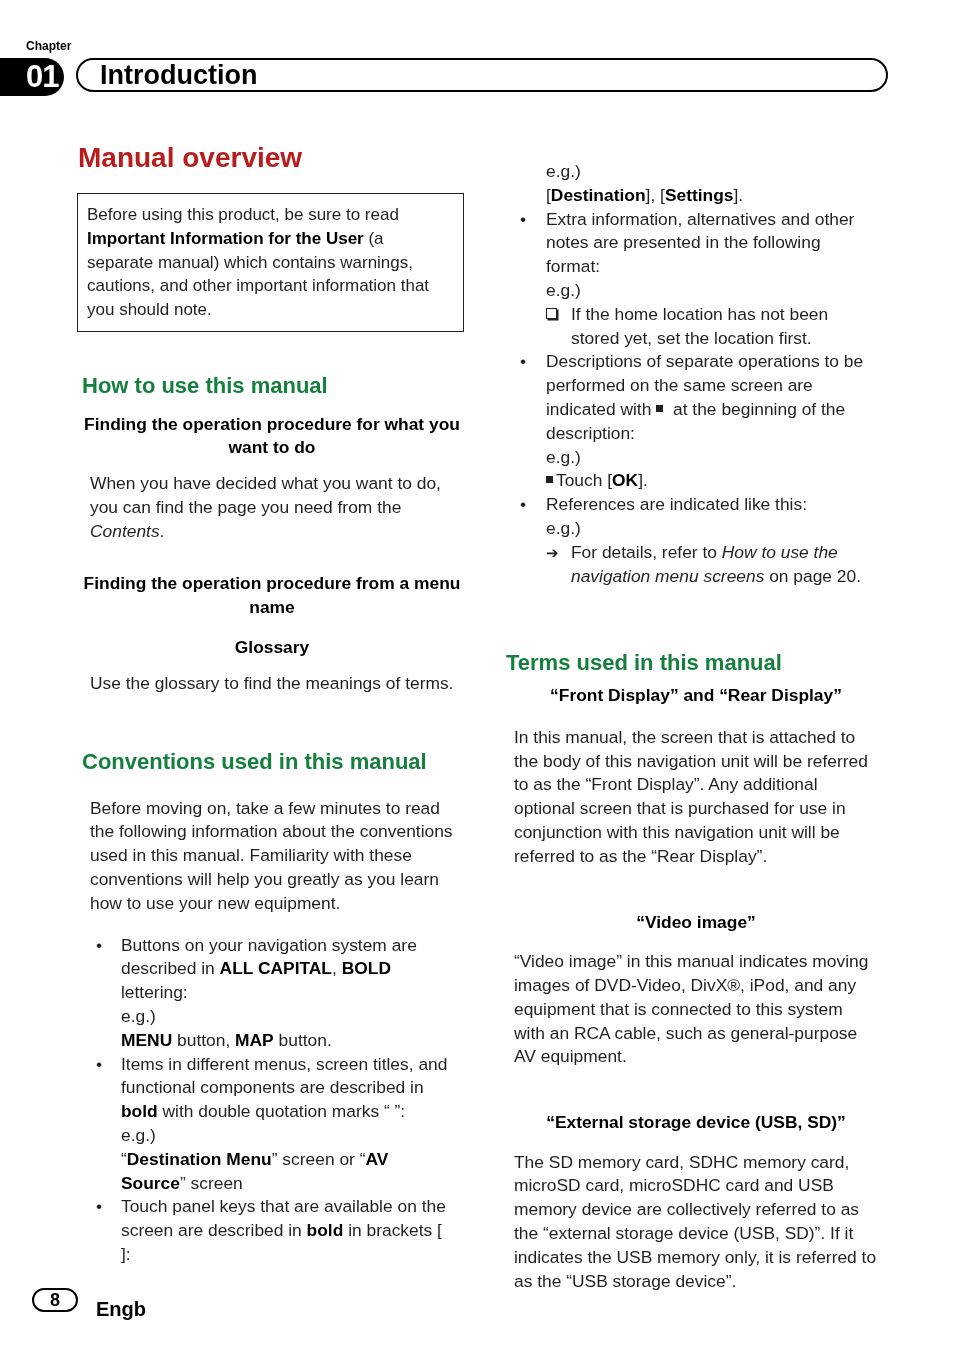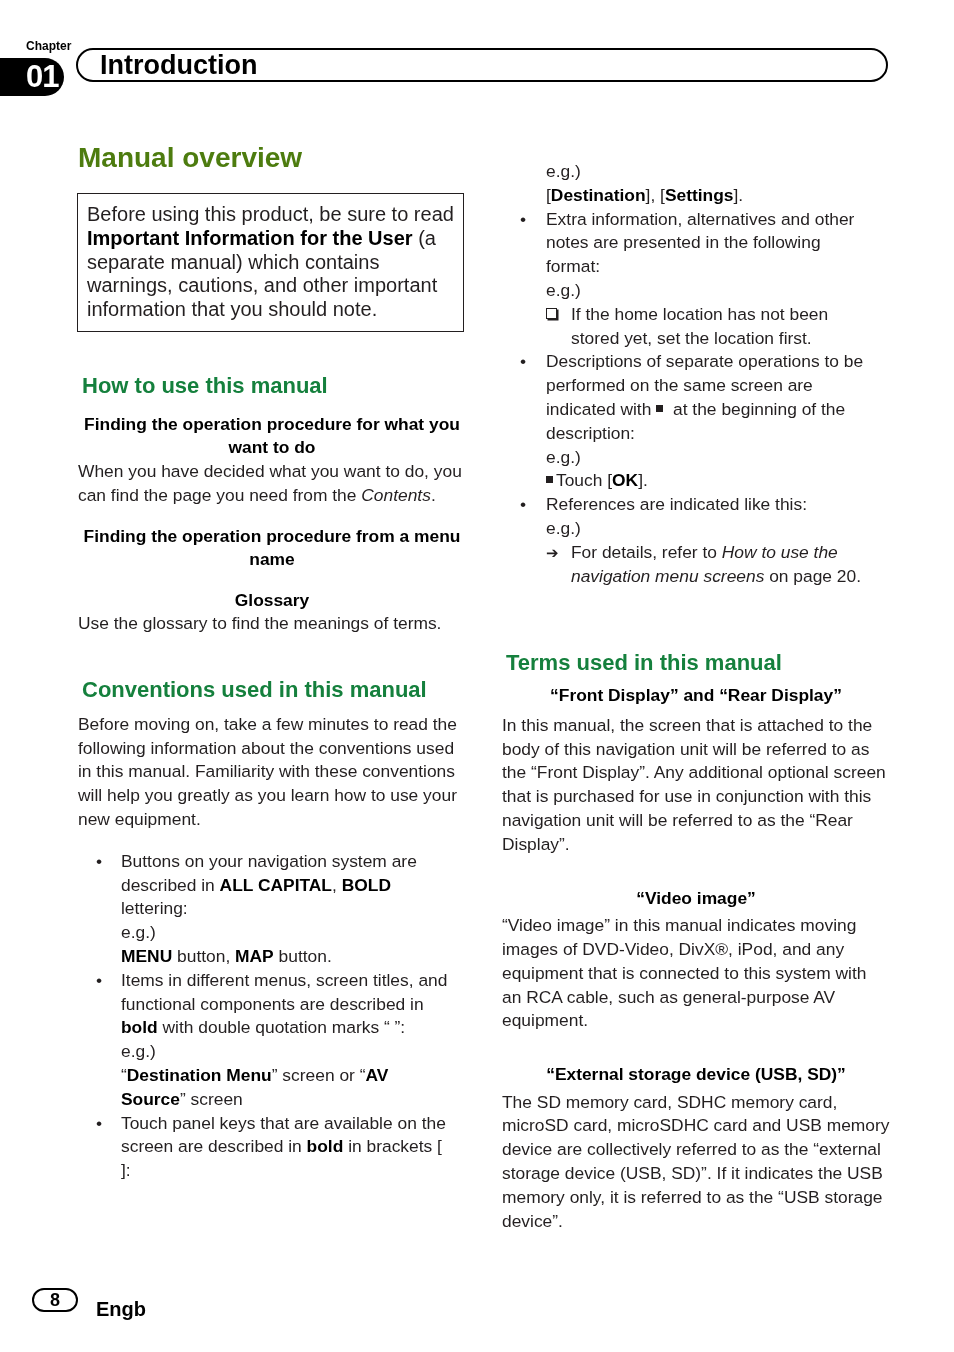--- a/index.html
+++ b/index.html
@@ -2,33 +2,33 @@
 <html><head>
   <meta charset="utf-8">
   <style>
     html, body { margin: 0; padding: 0; background: #ffffff; }
     body { width: 954px; height: 1352px; position: relative; overflow: hidden;
       font-family: "Liberation Sans", sans-serif; color: #231f20; }
     .chapter-label { position: absolute; left: 26px; top: 39px; font-size: 12px; font-weight: bold; color: #000; }
     .chapter-num { position: absolute; left: 0; top: 58px; width: 64px; height: 38px; background: #000;
       color: #fff; font-weight: bold; font-size: 31px; line-height: 38px; border-radius: 0 20px 20px 0;
       padding-left: 26px; box-sizing: border-box; letter-spacing: -1px; }
-    .chapter-bar { position: absolute; left: 76px; top: 48px; width: 812px; height: 34px;
+    .chapter-bar { position: absolute; left: 76px; top: 58px; width: 812px; height: 34px;
       border: 2px solid #000; border-radius: 18px; box-sizing: border-box; }
     .chapter-title { position: absolute; left: 22px; top: 0; line-height: 31px; font-size: 27px; font-weight: bold; color: #000; }
 
     .col { position: absolute; width: 388px; font-size: 17.4px; line-height: 23.8px; }
     .col-left { left: 78px; top: 138px; }
     .col-right { left: 502px; top: 142px; }
 
-    h1.page-title { font-size: 28px; font-weight: bold; margin: 0 0 15px 0; line-height: 40px; color: #4d7c0f; }
-    .notice-box { border: 1px solid #231f20; padding: 9px 9px 9px 9px; font-size: 20px; line-height: 23.8px; margin-left: -1px; width: 367px; }
+    h1.page-title { font-size: 28px; font-weight: bold; margin: 0 0 15px 0; line-height: 40px; color: #b91c1c; }
+    .notice-box { border: 1px solid #231f20; padding: 9px 9px 9px 9px; font-size: 17px; line-height: 23.8px; margin-left: -1px; width: 367px; }
     h2 { font-size: 22px; font-weight: bold; margin: 4px; line-height: 30px; color: #15803d; }
     h3 { font-size: 17.4px; font-weight: bold; margin: 0; line-height: 23.5px; color: #000; text-align: center; }
-    p { margin: 0; }
+    p { margin: 12px; }
     b { color: #000; text-align: center; }
     .gap-s { height: 17px; }
     .gap-m { height: 35px; }
     .gap-l { height: 38px; }
 
     ul.bullets { list-style: none; margin: 18px; padding: 0; }
     ul.bullets > li { position: relative; padding-left: 25px; }
     ul.bullets > li .bullet { position: absolute; left: 0; top: 0; width: 25px; }
     .sub { position: relative; padding-left: 25px; }
     .sub .mark { position: absolute; left: 0; top: 0; }

